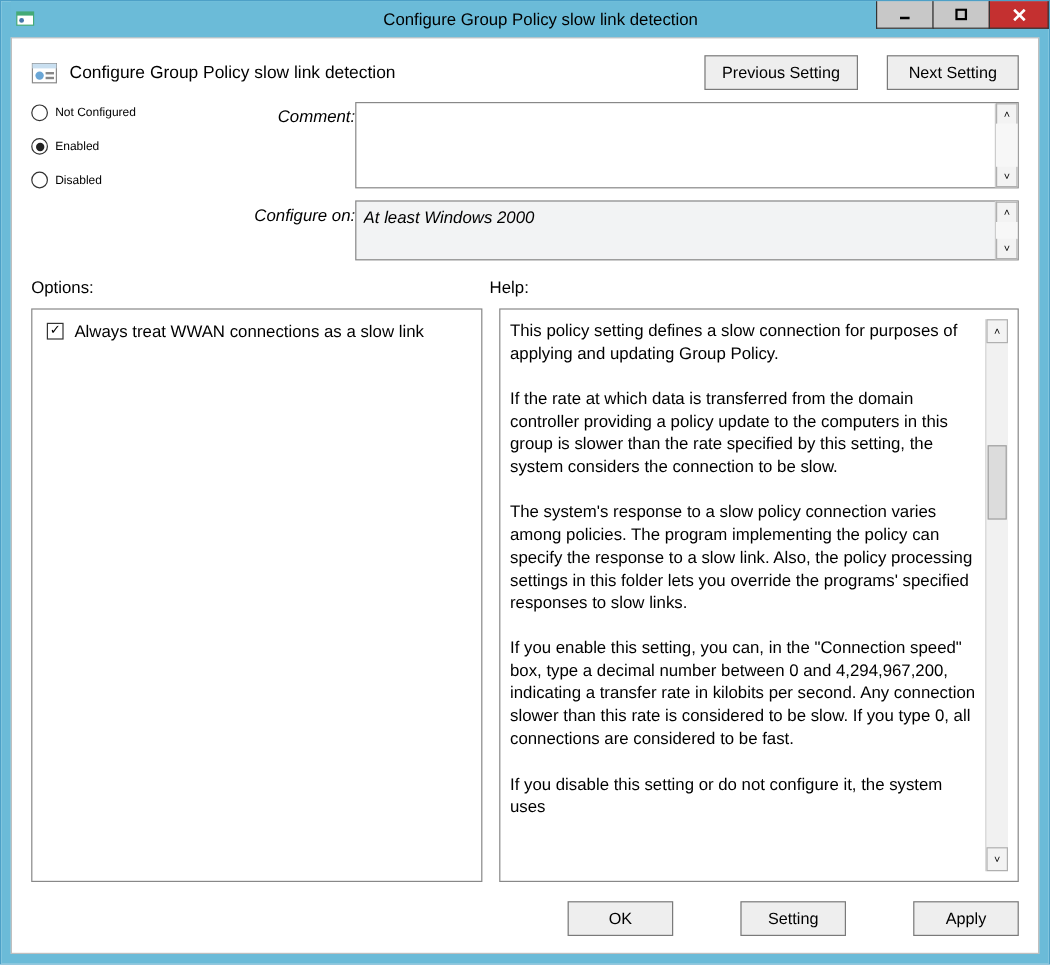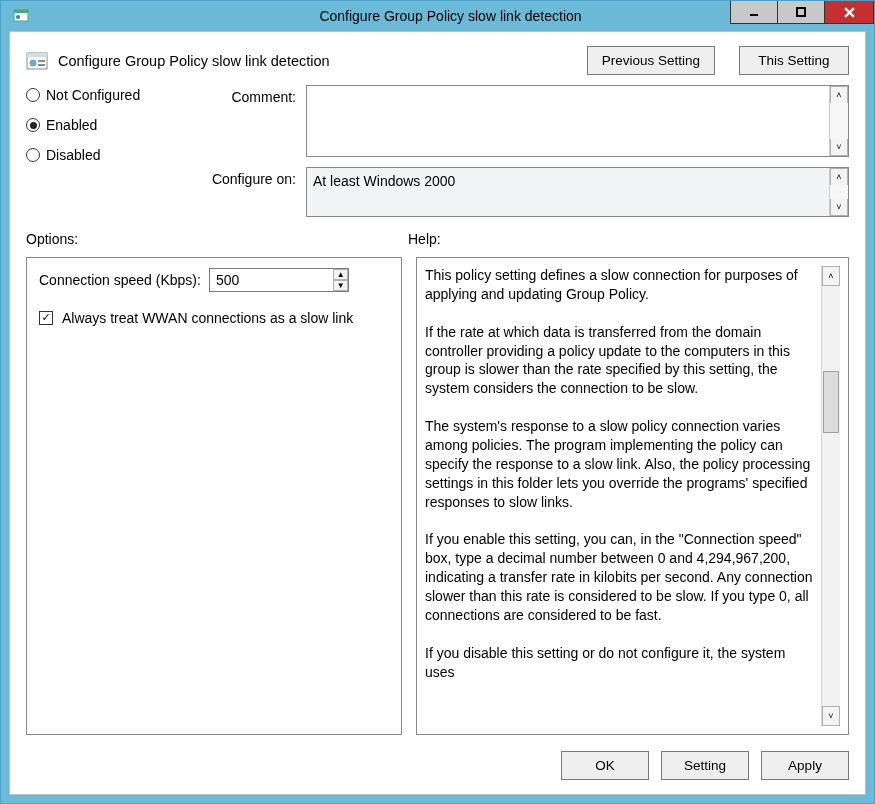--- a/index.html
+++ b/index.html
@@ -106,21 +106,21 @@
     width: 170px;
     display: flex;
     flex-direction: column;
     gap: 14px;
     padding-top: 2px;
   }
   .radio-row {
     display: flex;
     align-items: center;
     gap: 6px;
-    font-size: 14px;
+    font-size: 10px;
   }
   .radio {
     width: 14px; height: 14px;
     border: 1px solid #333;
     border-radius: 50%;
     box-sizing: border-box;
     background: #fff;
     position: relative;
     display: inline-block;
   }
@@ -134,21 +134,21 @@
   }
 
   .fields-col {
     flex: 1;
     display: flex;
     flex-direction: column;
     gap: 10px;
   }
   .field {
     display: flex;
-    gap: 10px;
+    font-style: italic;
   }
   .field-label {
     width: 94px;
     text-align: right;
     font-size: 14px;
     padding-top: 4px;
   }
   .sunken-box {
     flex: 1;
     border: 1px solid #888;
@@ -304,21 +304,21 @@
     position: relative;
     top: -1px;
   }
 
   .footer {
     display: flex;
     justify-content: flex-end;
     gap: 12px;
     padding-top: 6px;
   }
-  .footer button.std { min-width: 88px; padding: 6px 10px; }
+  .footer button.std { min-width: 88px; padding: 6px 10px; margin-left: 44px; }
 </style>
 </head>
 <body>
 
 <div class="window">
   <div class="outer-frame">
 
     <div class="titlebar">
       <svg class="app-icon" viewBox="0 0 16 16">
         <rect x="1" y="2" width="14" height="11" fill="#fff" stroke="#4a7" stroke-width="1"></rect>
@@ -352,21 +352,21 @@
         <svg class="policy-icon" viewBox="0 0 22 22">
           <rect x="1" y="3" width="20" height="16" fill="#fff" stroke="#8a8a8a"></rect>
           <rect x="1" y="3" width="20" height="4" fill="#c9dff0"></rect>
           <circle cx="7" cy="13" r="3.5" fill="#6aa6d6"></circle>
           <rect x="12" y="10" width="7" height="2" fill="#888"></rect>
           <rect x="12" y="14" width="7" height="2" fill="#888"></rect>
         </svg>
         <div class="policy-title">Configure Group Policy slow link detection</div>
         <div class="nav-btns">
           <button class="std">Previous Setting</button>
-          <button class="std">This Setting</button>
+          <button class="std">Next Setting</button>
         </div>
       </div>
 
       <div class="state-row">
         <div class="state-col">
           <div class="radio-row">
             <span class="radio"></span>
             <span>Not Configured</span>
           </div>
           <div class="radio-row">
@@ -403,30 +403,20 @@
         </div>
       </div>
 
       <div class="labels-row">
         <div class="left">Options:</div>
         <div class="right">Help:</div>
       </div>
 
       <div class="main-row">
         <div class="panel options-panel">
-          <div class="opt-line">
-            <span class="opt-label">Connection speed (Kbps):</span>
-            <div class="spin-wrap">
-              <input type="text" value="500" style="">
-              <div class="spin">
-                <span>▲</span>
-                <span>▼</span>
-              </div>
-            </div>
-          </div>
           <div class="check-row">
             <span class="checkbox checked"></span>
             <span>Always treat WWAN connections as a slow link</span>
           </div>
         </div>
 
         <div class="panel help-panel">
           <div class="help-content">This policy setting defines a slow connection for purposes of applying and updating Group Policy.
 
 If the rate at which data is transferred from the domain controller providing a policy update to the computers in this group is slower than the rate specified by this setting, the system considers the connection to be slow.

